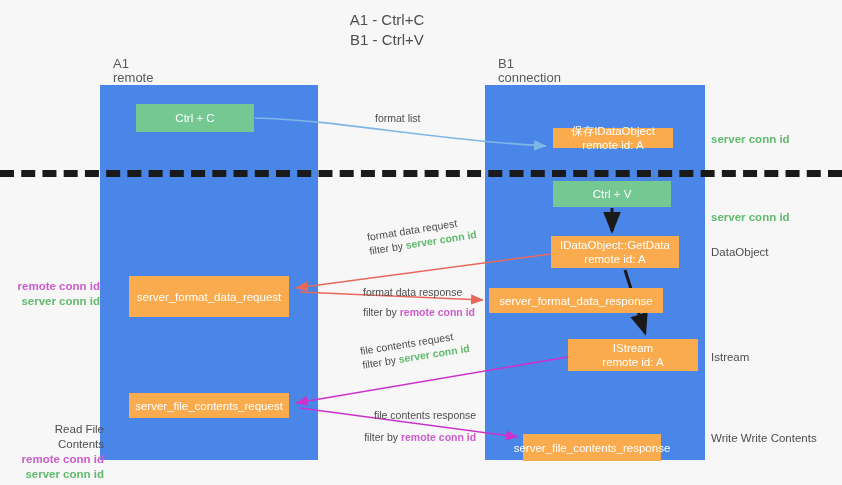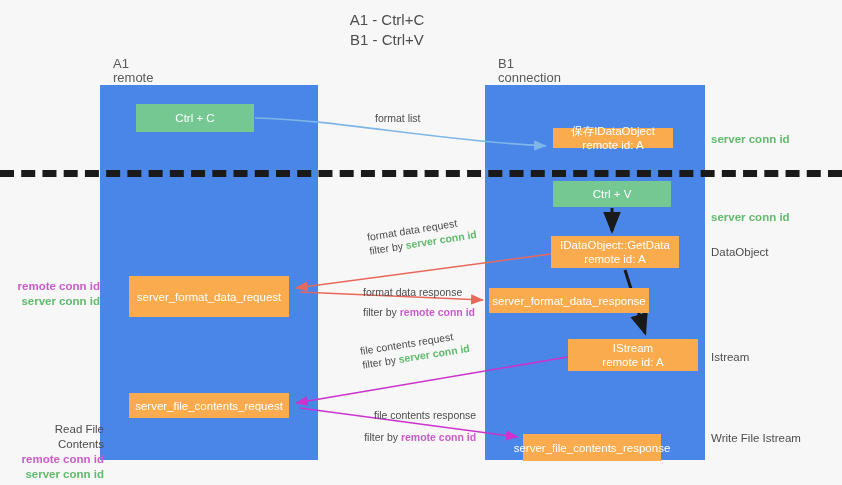--- a/index.html
+++ b/index.html
@@ -49,21 +49,21 @@
   }
   .node .sub{font-size:11.5px;line-height:14px;}
   .green{background:#76c893;}
   .orange{background:#f9ab4e;}
 
   #n-ctrlc{left:136px;top:104px;width:118px;height:28px;}
   #n-idataobject{left:553px;top:128px;width:120px;height:15px;}
   #n-ctrlv{left:553px;top:181px;width:118px;height:26px;}
   #n-getdata{left:551px;top:236px;width:128px;height:32px;}
   #n-fmt-req{left:129px;top:276px;width:160px;height:41px;}
-  #n-fmt-res{left:489px;top:288px;width:160px;height:25px;justify-content:center;}
+  #n-fmt-res{left:489px;top:288px;width:174px;height:25px;justify-content:center;}
   #n-istream{left:568px;top:339px;width:130px;height:32px;}
   #n-file-req{left:129px;top:393px;width:160px;height:25px;}
   #n-file-res{left:523px;top:434px;width:138px;height:27px;}
 
   
   .side{font-size:11.5px;line-height:15px;}
   .green-t{color:#62ba6e;font-weight:bold;}
   .magenta-t{color:#cc5ccc;font-weight:bold;}
   .plain-t{color:#4d4d4d;}
 
@@ -207,21 +207,21 @@
     <div>file contents response</div>
     <div style="margin-top:8px;margin-left:-26px;">
       <span class="plain-t">filter by </span><span class="magenta-t">remote conn id</span>
     </div>
   </div>
 
   <div class="abs side green-t" id="sl-1">server conn id</div>
   <div class="abs side green-t" id="sl-2">server conn id</div>
   <div class="abs side plain-t" id="sl-3">DataObject</div>
   <div class="abs side plain-t" id="sl-4">Istream</div>
-  <div class="abs side plain-t" id="sl-5">Write File Istream</div>
+  <div class="abs side plain-t" id="sl-5">Write Write Contents</div>
 
   <div class="abs side" id="sl-left-1">
     <div class="magenta-t">remote conn id</div>
     <div class="green-t">server conn id</div>
   </div>
 
   <div class="abs side" id="sl-left-2">
     <div class="plain-t">Read File Contents</div>
     <div class="magenta-t">remote conn id</div>
     <div class="green-t">server conn id</div>

